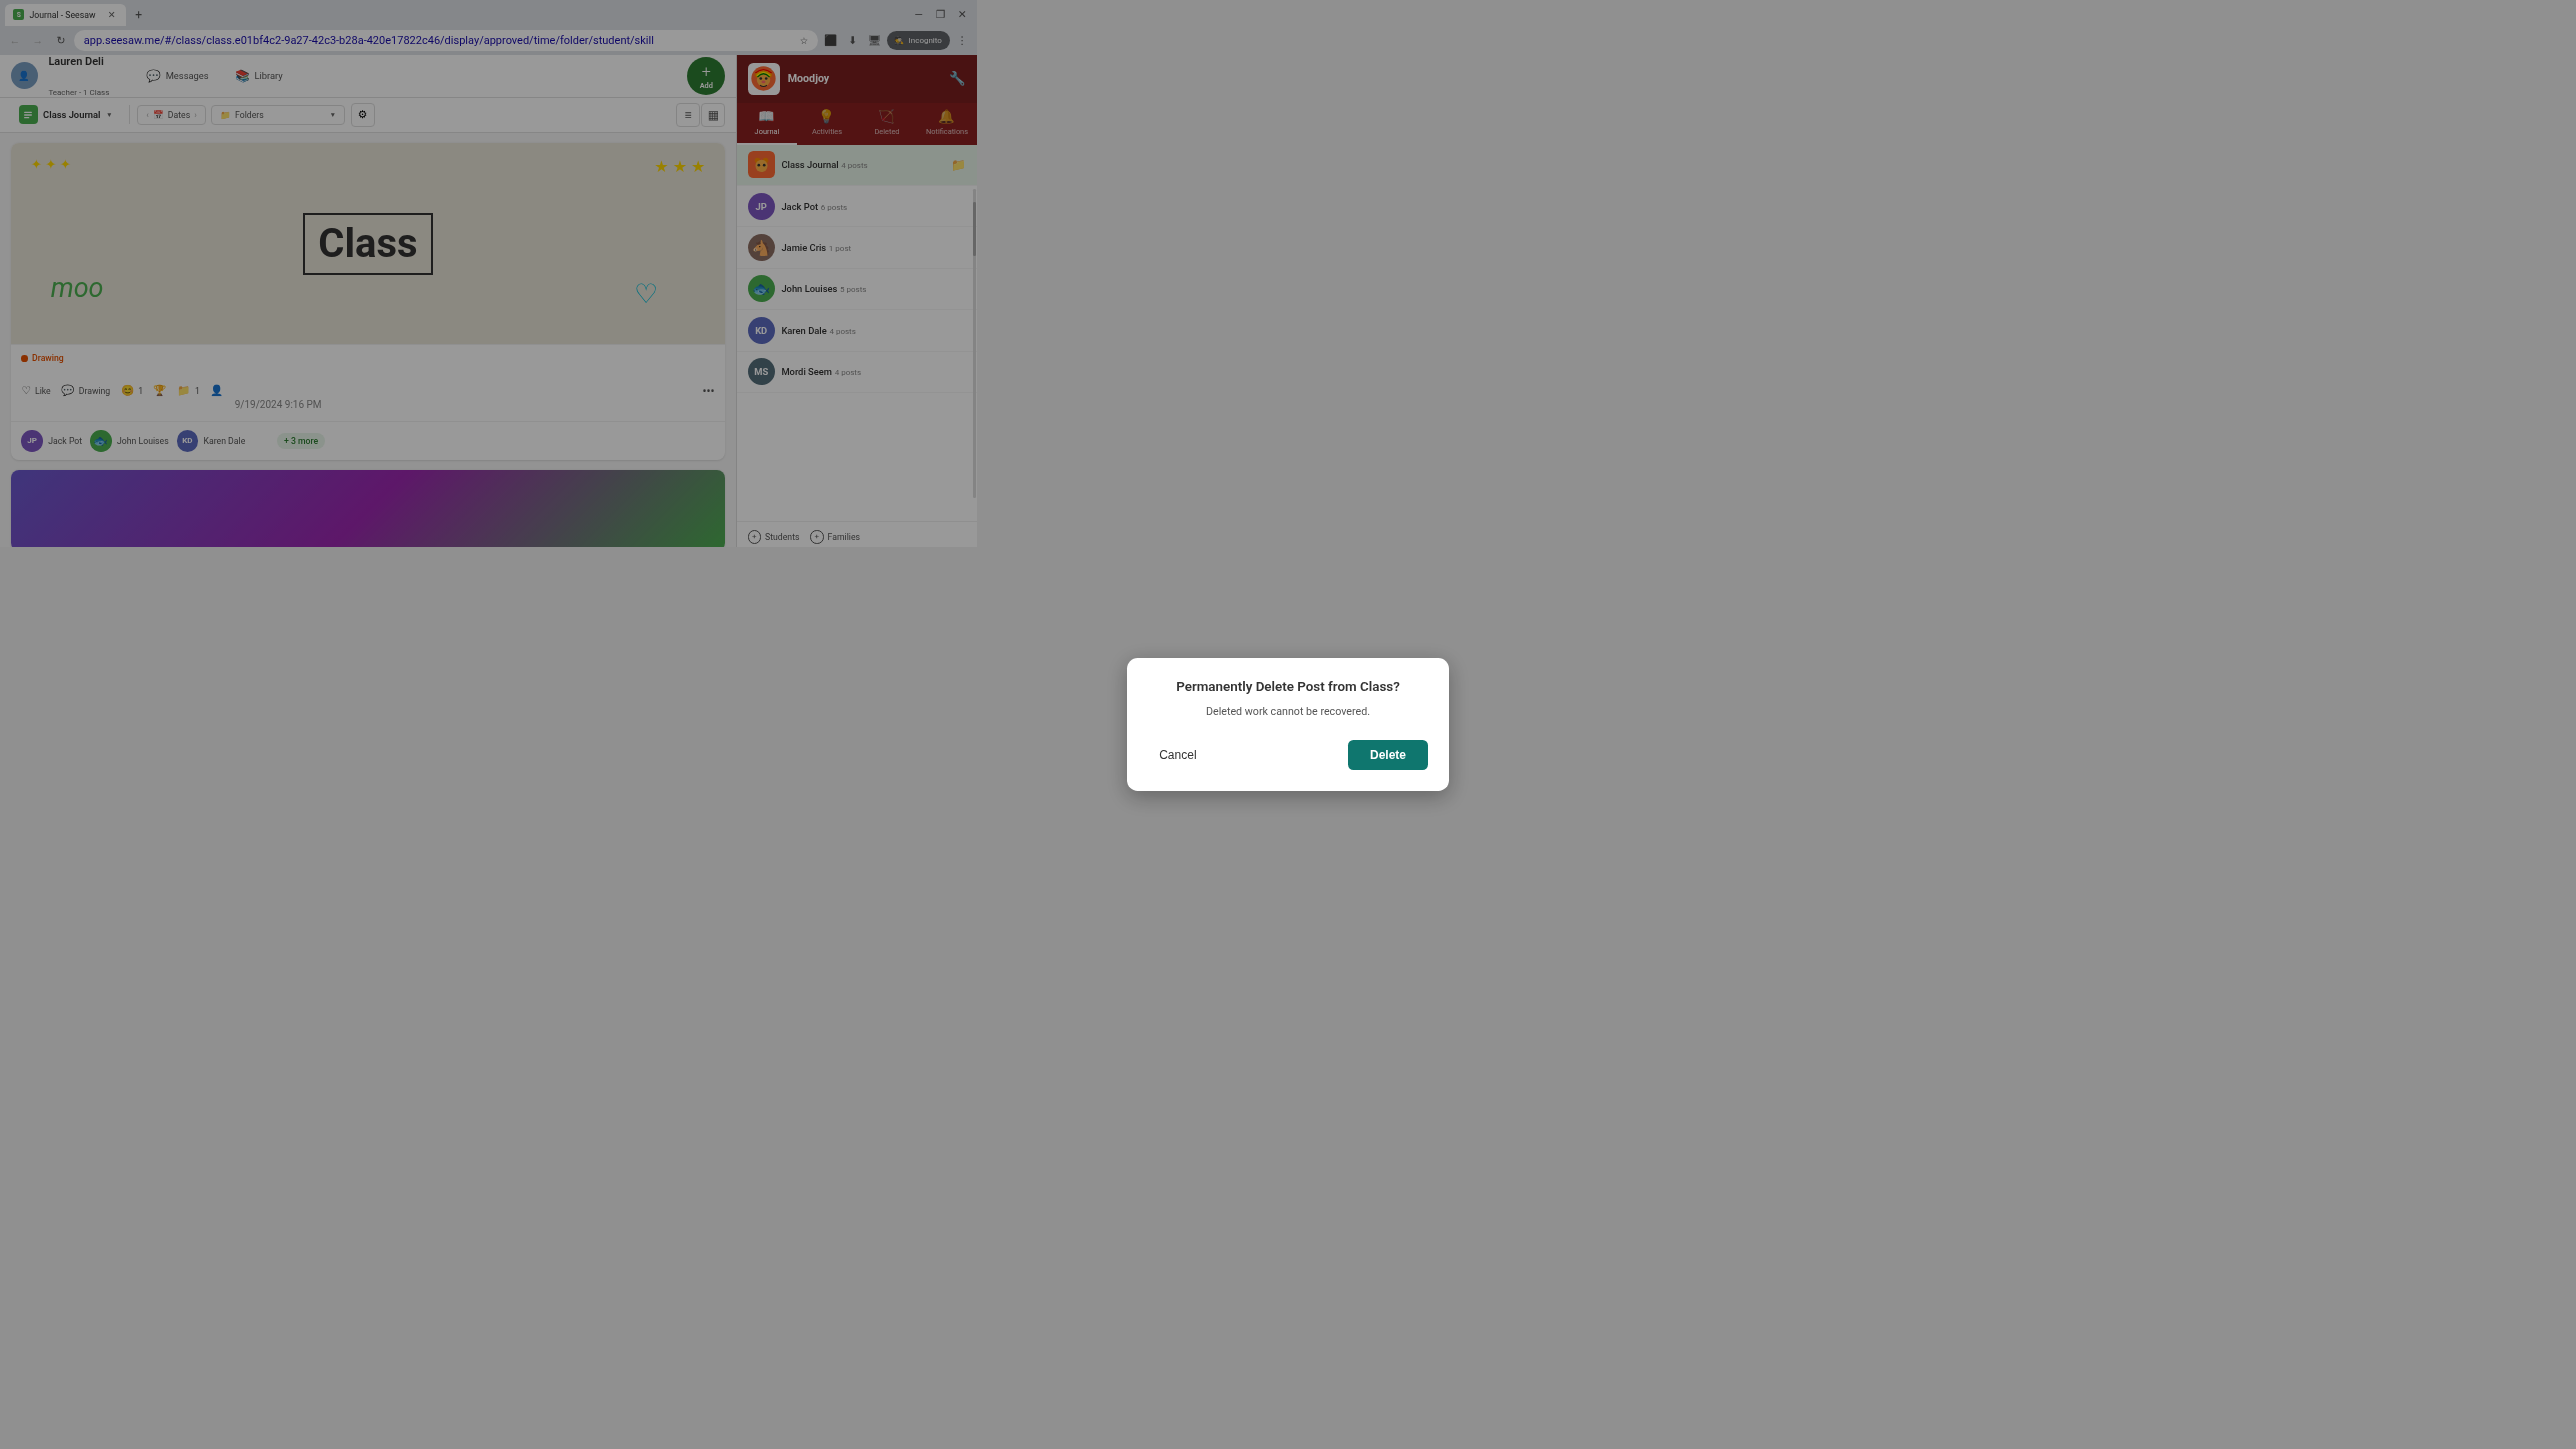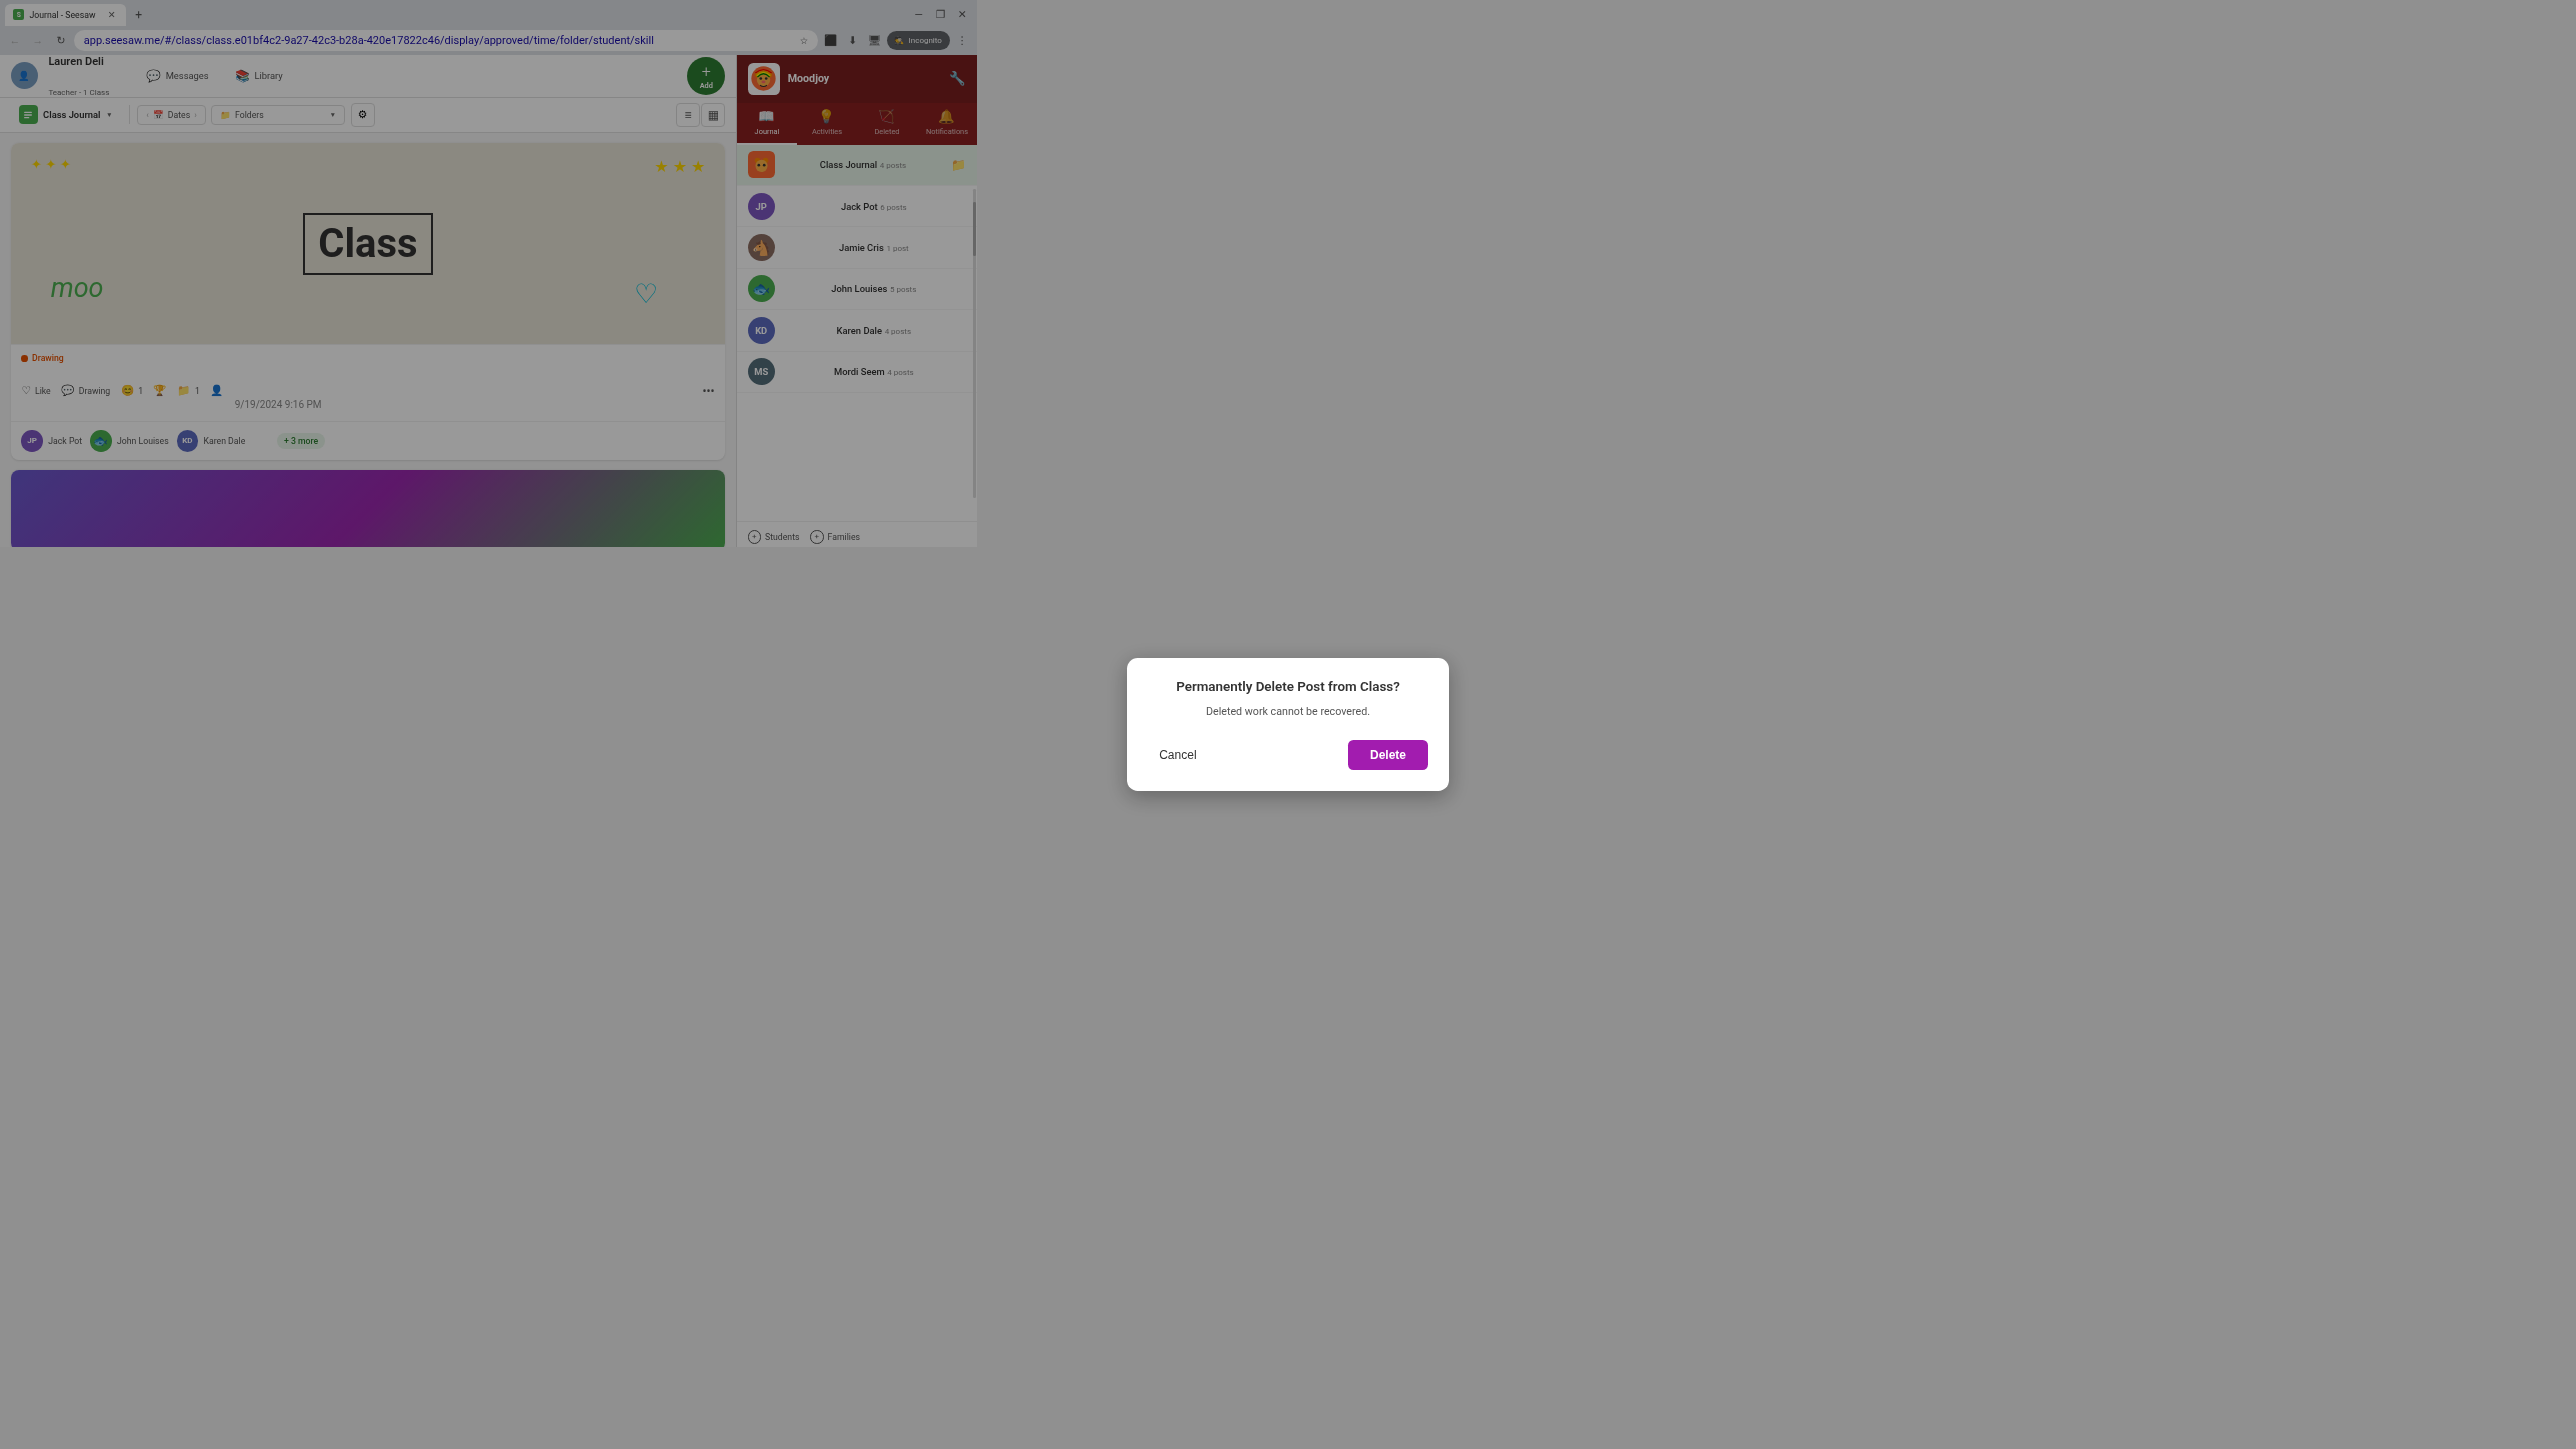--- a/index.html
+++ b/index.html
@@ -109,21 +109,21 @@
     .panel-action { display: flex; align-items: center; gap: 4px; font-size: 8.7px; color: #555; cursor: pointer; }
     .panel-action-icon { width: 13.4px; height: 13.4px; border: 1.3px solid #555; border-radius: 50%; display: flex; align-items: center; justify-content: center; font-size: 8px; }
 
     
     .modal-overlay { position: fixed; top: 0; left: 0; width: 100%; height: 100%; background: rgba(0,0,0,0.4); display: flex; align-items: center; justify-content: center; z-index: 1000; }
     .modal { background: white; border-radius: 10.7px; padding: 21.5px; width: 322px; box-shadow: 0 5.4px 21.5px rgba(0,0,0,0.3); text-align: center; }
     .modal-title { font-size: 13.4px; font-weight: 600; color: #333; margin-bottom: 10.7px; }
     .modal-message { font-size: 10.7px; color: #555; margin-bottom: 21.5px; }
     .modal-actions { display: flex; align-items: center; justify-content: space-between; }
     .cancel-btn { background: none; border: none; font-size: 12px; color: #333; cursor: pointer; padding: 5.4px 10.7px; font-weight: 500; }
-    .delete-btn { background: #a21caf; color: white; border: none; border-radius: 5.4px; padding: 8px 21.5px; font-size: 12px; font-weight: 600; cursor: pointer; }
+    .delete-btn { background: #0f766e; color: white; border: none; border-radius: 5.4px; padding: 8px 21.5px; font-size: 12px; font-weight: 600; cursor: pointer; }
 
     
     ::-webkit-scrollbar { width: 4px; }
     ::-webkit-scrollbar-track { background: #f1f1f1; }
     ::-webkit-scrollbar-thumb { background: #ccc; border-radius: 2px; }
 
     
     .drawing-canvas { width: 100%; height: 201px; background: #e8e4d8; position: relative; display: flex; align-items: center; justify-content: center; overflow: hidden; }
     .drawing-text-class { position: absolute; font-size: 40px; font-weight: bold; color: #333; border: 2.7px solid #333; padding: 5.4px 13.4px; }
     .drawing-moo { position: absolute; font-size: 27px; color: #4caf50; font-style: italic; bottom: 40px; left: 40px; }
@@ -308,21 +308,21 @@
           <div class="more-badge">+ 3 more</div>
         </div>
       </div>
 
       <div class="next-post">
         <div class="next-post-img"></div>
       </div>
     </div>
   </div>
 
-  <div class="right-panel" style="position:relative;text-align:center;">
+  <div class="right-panel" style="position:relative;">
 
     <div class="moodjoy-header">
       <div style="display:flex; align-items:center; gap:8px;">
         <div class="moodjoy-avatar">
 
           <svg width="27" height="27" viewBox="0 0 40 40">
             <circle cx="20" cy="20" r="18" fill="#ff6b35"></circle>
             <circle cx="12" cy="14" r="5" fill="#ff8c00"></circle>
             <circle cx="28" cy="14" r="5" fill="#ff8c00"></circle>
             <circle cx="20" cy="22" r="10" fill="#ffb347"></circle>

